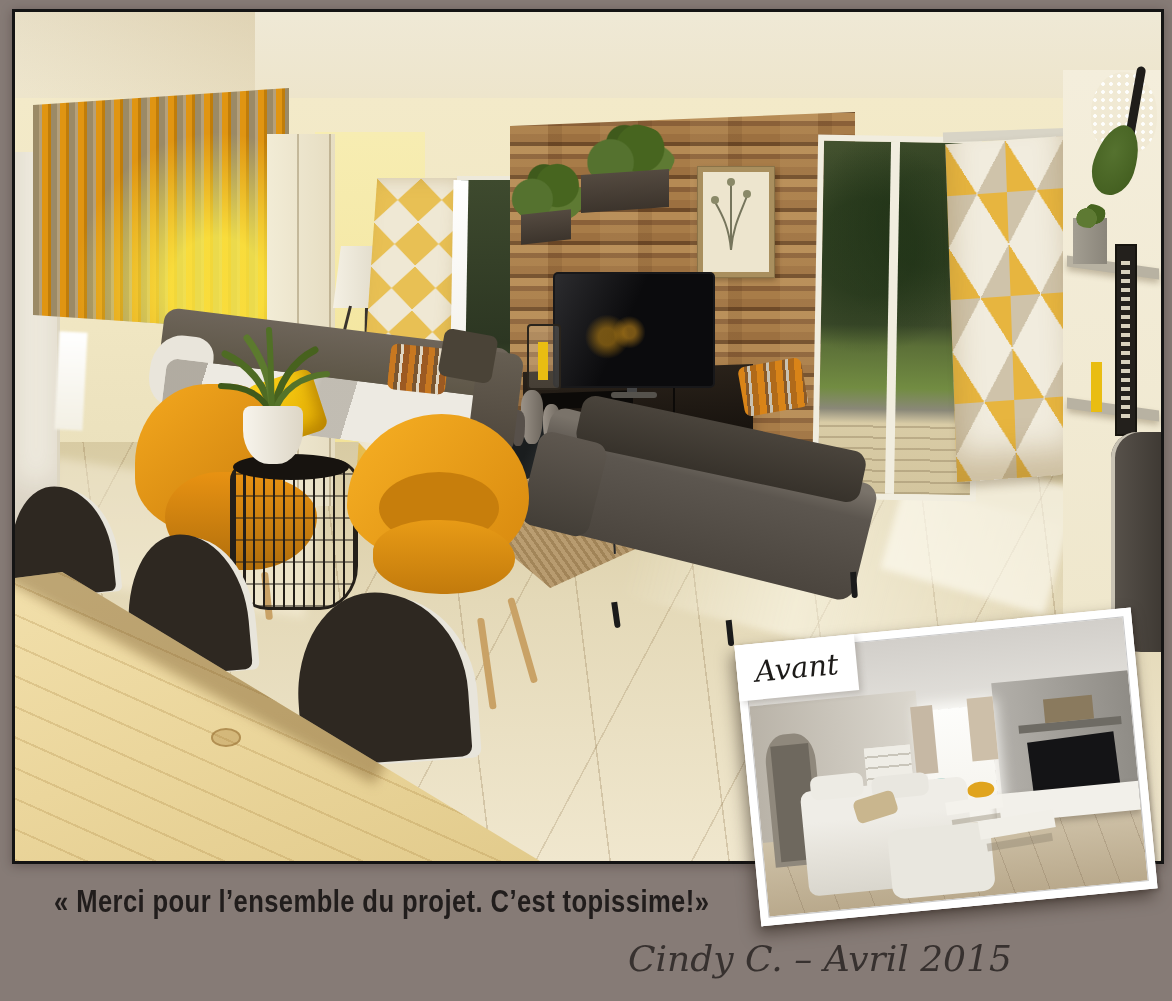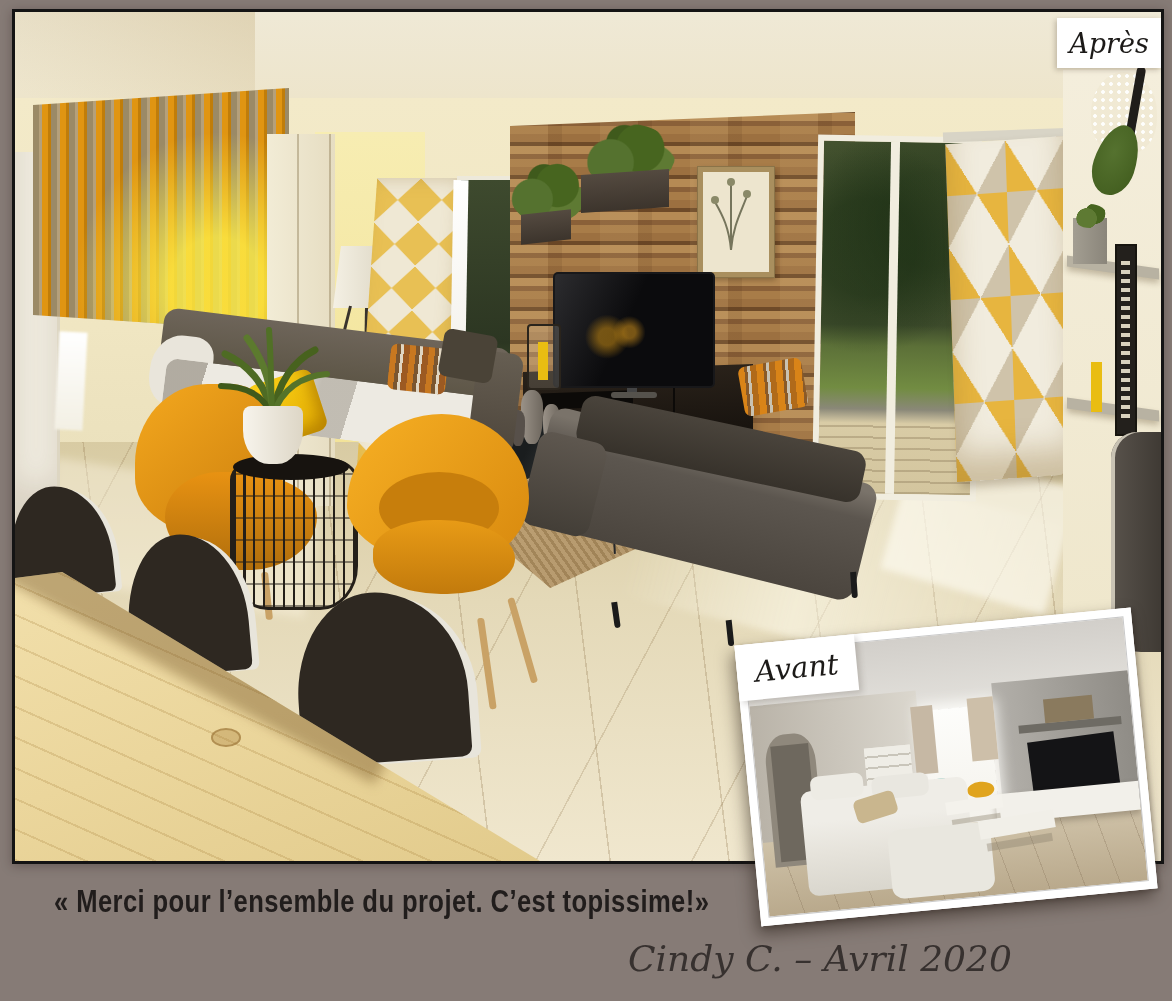--- a/index.html
+++ b/index.html
@@ -350,21 +350,20 @@
               transform:rotate(-6deg);box-shadow:7px 2px 0 -1px #E8E5DB;"></div>
   <div class="a din-chair" style="left:112px;top:522px;width:120px;height:140px;border-radius:46% 54% 6% 6%/66% 66% 6% 6%;
               transform:rotate(-5deg);box-shadow:8px 2px 0 -1px #E8E5DB;"></div>
   <div class="a din-chair" style="left:282px;top:580px;width:170px;height:170px;border-radius:46% 54% 6% 6%/62% 62% 6% 6%;
               transform:rotate(-4deg);box-shadow:10px 3px 0 -1px #E8E5DB;"></div>
   <div class="a din-table">
     <span class="tbl-shadow"></span>
     <span class="knot"></span>
   </div>
 
-  <div id="apres-badge" class="a badge">Après</div>
 </div>
 
 <div id="before" class="a">
   <div class="b-scene">
     <div class="b" style="left:0;top:0;width:100%;height:38%;background:linear-gradient(180deg,#D2CFCA,#E9E7E2);"></div>
     <div class="b" style="left:0;top:20%;width:44%;height:58%;background:linear-gradient(90deg,#B9B3A8,#DBD7CE);"></div>
     <div class="b" style="left:64%;top:20%;width:36%;height:58%;background:linear-gradient(90deg,#B3B0AA,#8F8C86);"></div>
     <div class="b" style="left:45%;top:28%;width:18%;height:48%;background:linear-gradient(180deg,#FDFDFB,#F3F1EA);box-shadow:0 0 14px 6px rgba(255,255,252,.8);"></div>
     <div class="b" style="left:42%;top:26%;width:6%;height:26%;background:#C6B8A4;"></div>
     <div class="b" style="left:57%;top:25%;width:7%;height:24%;background:#CDBFA9;"></div>
@@ -386,13 +385,13 @@
     <div class="b" style="left:30%;top:51%;width:15%;height:9%;border-radius:8px;background:#E9E7E0;"></div>
     <div class="b" style="left:25%;top:58%;width:11%;height:9%;border-radius:6px;background:#C9B68E;transform:rotate(-12deg);"></div>
     <div class="b" style="left:33%;top:72%;width:27%;height:26%;border-radius:12px;background:#E9E7DF;"></div>
     <div class="b" style="left:49%;top:63%;width:15%;height:5%;background:#F4F2EC;box-shadow:0 14px 0 -4px rgba(140,130,110,.4);transform:rotate(-3deg);"></div>
     <div class="b" style="left:57%;top:71%;width:20%;height:7%;background:#F1EFE8;box-shadow:0 18px 0 -5px rgba(140,130,110,.4);transform:rotate(-4deg);"></div>
   </div>
   <div id="avant-badge" class="badge b">Avant</div>
 </div>
 
 <div id="quote" class="a">« Merci pour l’ensemble du projet. C’est topissime!»</div>
-<div id="signature" class="a">Cindy C. – Avril 2020</div>
+<div id="signature" class="a">Cindy C. – Avril 2015</div>
 
 </body></html>

